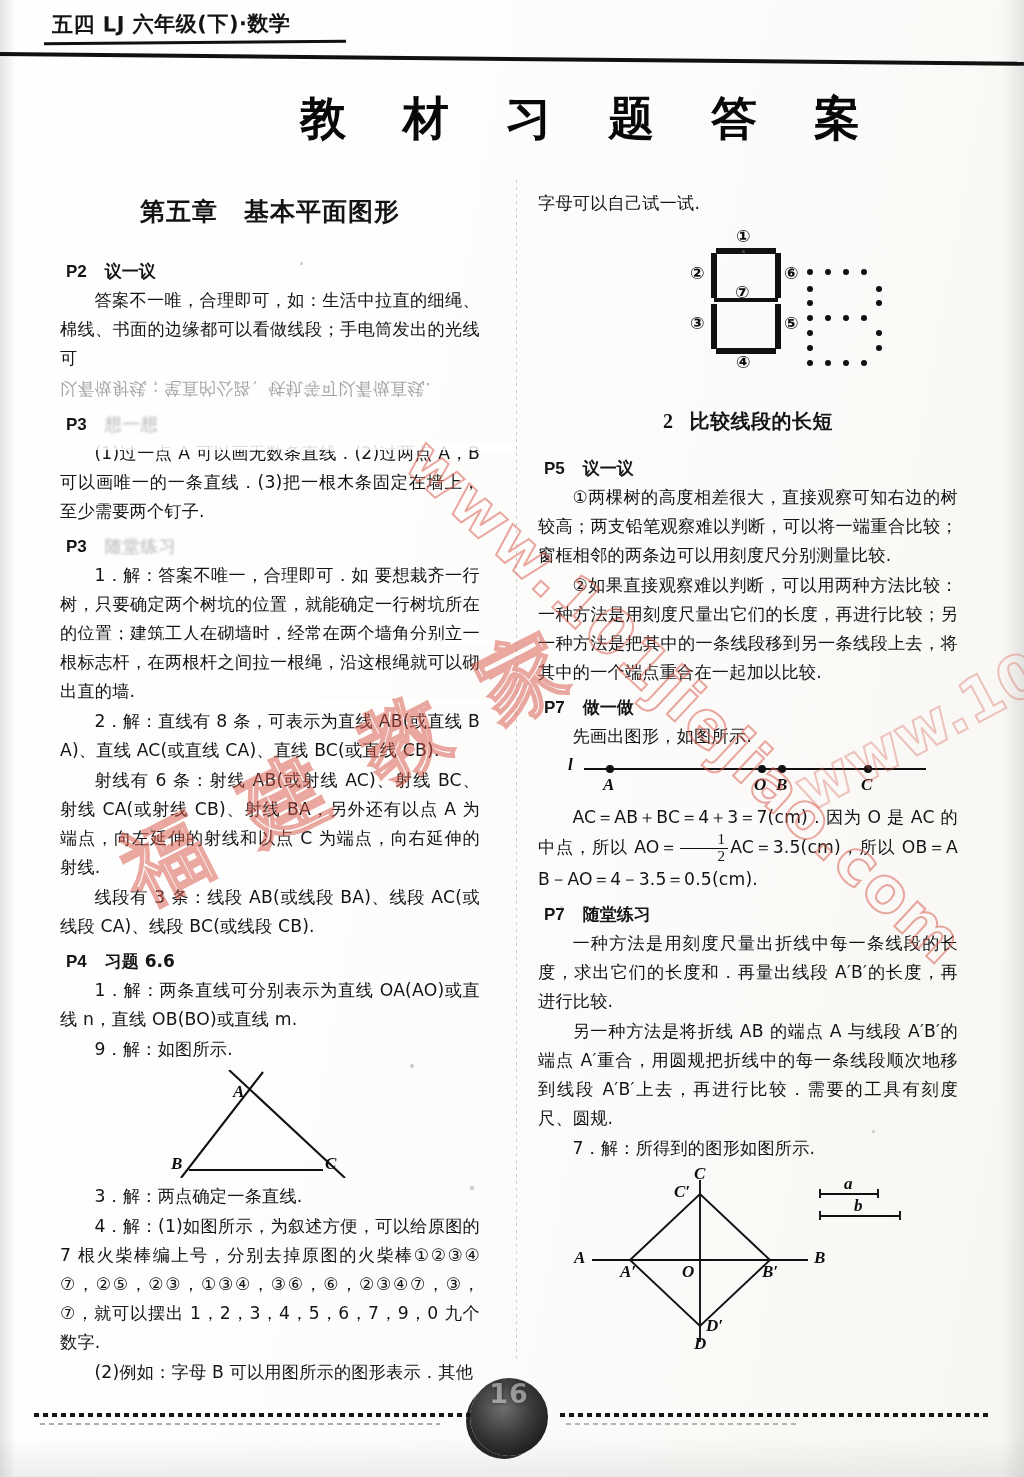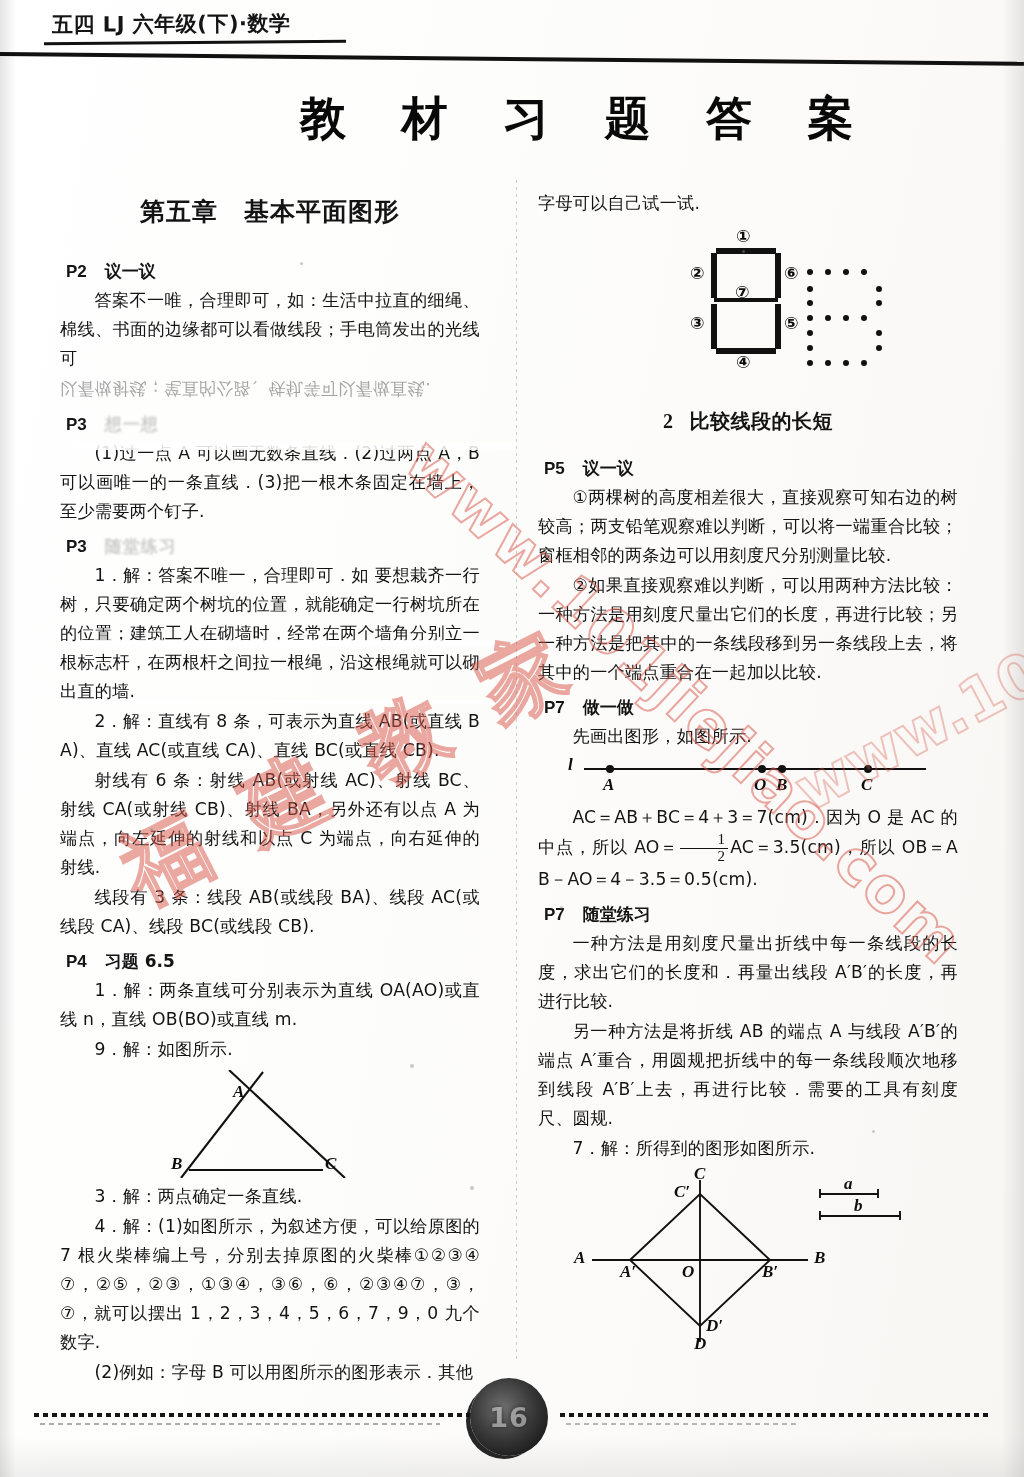--- a/index.html
+++ b/index.html
@@ -38,21 +38,21 @@
     background:#111; transform:rotate(-0.5deg);
   }
   .rule-long {
     position:absolute; left:0px; top:52px; width:1024px; height:4px;
     background:#111; transform:rotate(0.55deg); transform-origin:left center;
   }
 
   
   .maintitle {
     position:absolute; left:300px; top:88px;
-    font-family:Liberation Serif, serif;
+    font-family:Liberation Sans, sans-serif;
     font-weight:bold; font-size:46px; letter-spacing:22px;
     color:#080808;
     white-space:nowrap;
   }
 
   
   .col { position:absolute; top:185px; width:420px; }
   .col-left  { left:60px;  }
   .col-right { left:538px; }
   .col-divider {
@@ -149,21 +149,21 @@
   .foot-dots.l { left:34px;  width:440px; }
   .foot-dots.r { left:560px; width:430px; }
   .foot-dots.faintl { top:1423px; left:40px; width:400px; height:2px; opacity:.35; }
   .foot-dots.faintr { top:1423px; left:566px; width:230px; height:2px; opacity:.30; }
   .pagebadge {
     position:absolute; left:470px; top:1378px; width:78px; height:78px;
     border-radius:50%;
     background:
       radial-gradient(circle at 42% 38%, #6e6e6e 0%, #3a3a3a 45%, #1c1c1c 78%, #2a2a2a 100%);
     box-shadow:-5px 4px 0 -1px rgba(20,20,20,.92);
-    display:flex; align-items:center; justify-content:center;
+    display:flex; align-items:flex-start; justify-content:center;
   }
   .pagebadge span {
     font-family:"DejaVu Sans", sans-serif; font-weight:bold; font-size:27px;
     color:#d9d9d9; opacity:.55; letter-spacing:1px;
     text-shadow:0 0 4px rgba(0,0,0,.9);
   }
 </style>
 </head>
 <body>
 
@@ -204,21 +204,21 @@
   <div class="phead">
     <span class="pg">P3</span><span class="smudge">随堂练习</span>
   </div>
   <p class="body">1．解：答案不唯一，合理即可．如 要想栽齐一行树，只要确定两个树坑的位置，就能确定一行树坑所在的位置；建筑工人在砌墙时，经常在两个墙角分别立一根标志杆，在两根杆之间拉一根绳，沿这根绳就可以砌出直的墙.</p>
   <p class="body">2．解：直线有 8 条，可表示为直线 AB(或直线 BA)、直线 AC(或直线 CA)、直线 BC(或直线 CB).</p>
   <p class="body">射线有 6 条：射线 AB(或射线 AC)、射线 BC、射线 CA(或射线 CB)、射线 BA，另外还有以点 A 为端点，向左延伸的射线和以点 C 为端点，向右延伸的射线.</p>
   <p class="body">线段有 3 条：线段 AB(或线段 BA)、线段 AC(或线段 CA)、线段 BC(或线段 CB).</p>
 
   
   <div class="phead">
-    <span class="pg">P4</span><span>习题 6.5</span>
+    <span class="pg">P4</span><span>习题 6.6</span>
   </div>
   <p class="body">1．解：两条直线可分别表示为直线 OA(AO)或直线 n，直线 OB(BO)或直线 m.</p>
   <p class="body">9．解：如图所示.</p>
 
   
   <div class="fig" style="width:230px;height:108px;">
     <svg width="230" height="108" viewBox="0 0 230 108">
       <line x1="34" y1="100" x2="168" y2="100" stroke="#111" stroke-width="2.1"></line>
       <line x1="26" y1="108" x2="108" y2="2" stroke="#111" stroke-width="2.1"></line>
       <line x1="74" y1="0" x2="190" y2="108" stroke="#111" stroke-width="2.1"></line>

